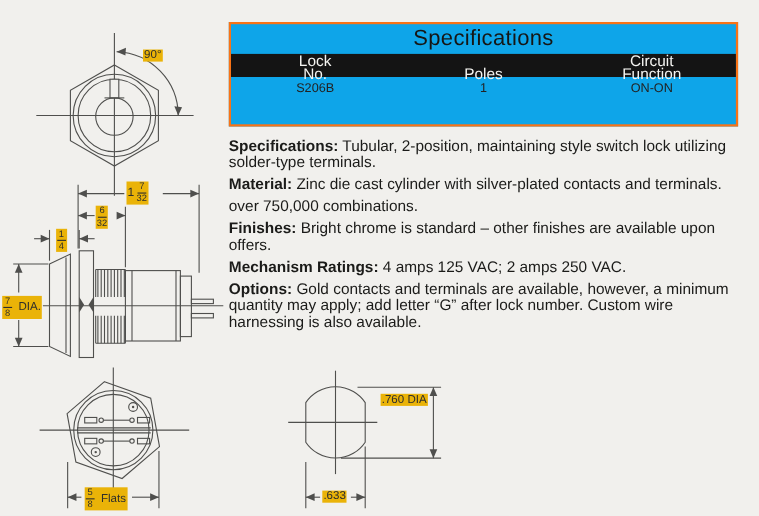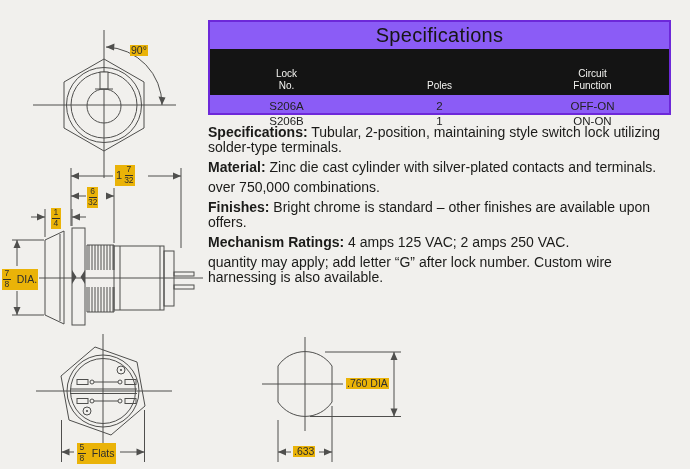--- a/index.html
+++ b/index.html
@@ -1,25 +1,25 @@
 <!DOCTYPE html>
 <html><head>
 <meta charset="utf-8">
 <style>
   html,body{margin:0;padding:0;background:#e8e7e4}
   .page{position:relative;width:690px;height:469px;background:#f1f0ed;
         font-family:"Liberation Sans",sans-serif;color:#1b1b19;overflow:hidden}
 
   
   .spec-table{position:absolute;left:208px;top:20px;width:463px;height:95px;
-              border:2px solid #6d28d9;background:#8b5cf6;box-sizing:border-box}
+              border:2px solid #f97316;background:#0ea5e9;box-sizing:border-box}
   .spec-title{height:27px;display:flex;align-items:center;justify-content:center;
               font-size:20px;letter-spacing:.3px;color:#161614}
-  .spec-head{height:46px;background:#141414;color:#f4f4f1;
-             display:grid;grid-template-columns:1fr 1fr 1fr;font-size:10px}
+  .spec-head{height:21px;background:#141414;color:#f4f4f1;
+             display:grid;grid-template-columns:1fr 1fr 1fr;font-size:14px}
   .hcell{display:flex;flex-direction:column;justify-content:flex-end;align-items:center;
          padding-bottom:3px;line-height:12px}
   .spec-body{padding-top:3px;font-size:11.5px;color:#222}
   .brow{display:grid;grid-template-columns:1fr 1fr 1fr;height:15px;
         align-items:center;text-align:center}
 
   
   .text-block{position:absolute;left:208px;top:125px;width:474px;
               font-size:14px;line-height:15px;color:#1b1b19}
   .text-block p{margin:0 0 5px}
@@ -58,25 +58,20 @@
         <div></div>
         <div>Poles</div>
       </div>
       <div class="hcell">
         <div>Circuit</div>
         <div>Function</div>
       </div>
     </div>
     <div class="spec-body">
       <div class="brow">
-        <div>S206A</div>
-        <div>2</div>
-        <div>OFF-ON</div>
-      </div>
-      <div class="brow">
         <div>S206B</div>
         <div>1</div>
         <div>ON-ON</div>
       </div>
     </div>
   </div>
 
   <div class="text-block">
     <p>
       <span><b>Specifications:</b> <span style="display:inline">Tubular, 2-position, maintaining style switch lock utilizing</span></span>
@@ -89,20 +84,21 @@
       <span>over 750,000 combinations.</span>
     </p>
     <p>
       <span><b>Finishes:</b> <span style="display:inline">Bright chrome is standard – other finishes are available upon</span></span>
       <span>offers.</span>
     </p>
     <p>
       <span><b>Mechanism Ratings:</b> <span style="display:inline">4 amps 125 VAC; 2 amps 250 VAC.</span></span>
     </p>
     <p>
+      <span><b>Options:</b> <span style="display:inline">Gold contacts and terminals are available, however, a minimum</span></span>
       <span>quantity may apply; add letter “G” after lock number. Custom wire</span>
       <span>harnessing is also available.</span>
     </p>
   </div>
 
   <svg class="draw" style="left:28px;top:28px" width="152" height="154" viewBox="28 28 152 154">
     <line x1="104" y1="30" x2="104" y2="178"></line>
     <line x1="33" y1="105" x2="176" y2="105"></line>
     <polygon class="o" points="104,59 144,82 144,128 104,151 64,128 64,82"></polygon>
     <circle cx="104" cy="105" r="37.5"></circle>
@@ -237,20 +233,20 @@
     <line x1="394" y1="352" x2="394" y2="416.5"></line>
     <polygon class="ah" points="394,352 390.5,360 397.5,360"></polygon>
     <polygon class="ah" points="394,416.5 390.5,408.5 397.5,408.5"></polygon>
     <line x1="278" y1="420" x2="278" y2="462"></line>
     <line x1="332" y1="406" x2="332" y2="462"></line>
     <line x1="278" y1="452" x2="291" y2="452"></line>
       <line x1="319" y1="452" x2="332" y2="452"></line>
     <polygon class="ah" points="278,452 286,448.5 286,455.5"></polygon>
     <polygon class="ah" points="332,452 324,448.5 324,455.5"></polygon>
   </svg>
-  <div class="dim" style="left:346px;top:378px">
+  <div class="dim" style="left:346px;top:358px">
     <span>.760 DIA</span>
   </div>
   <div class="dim" style="left:293px;top:446px">
     <span>.633</span>
   </div>
 
 </div>
 
 </body></html>

